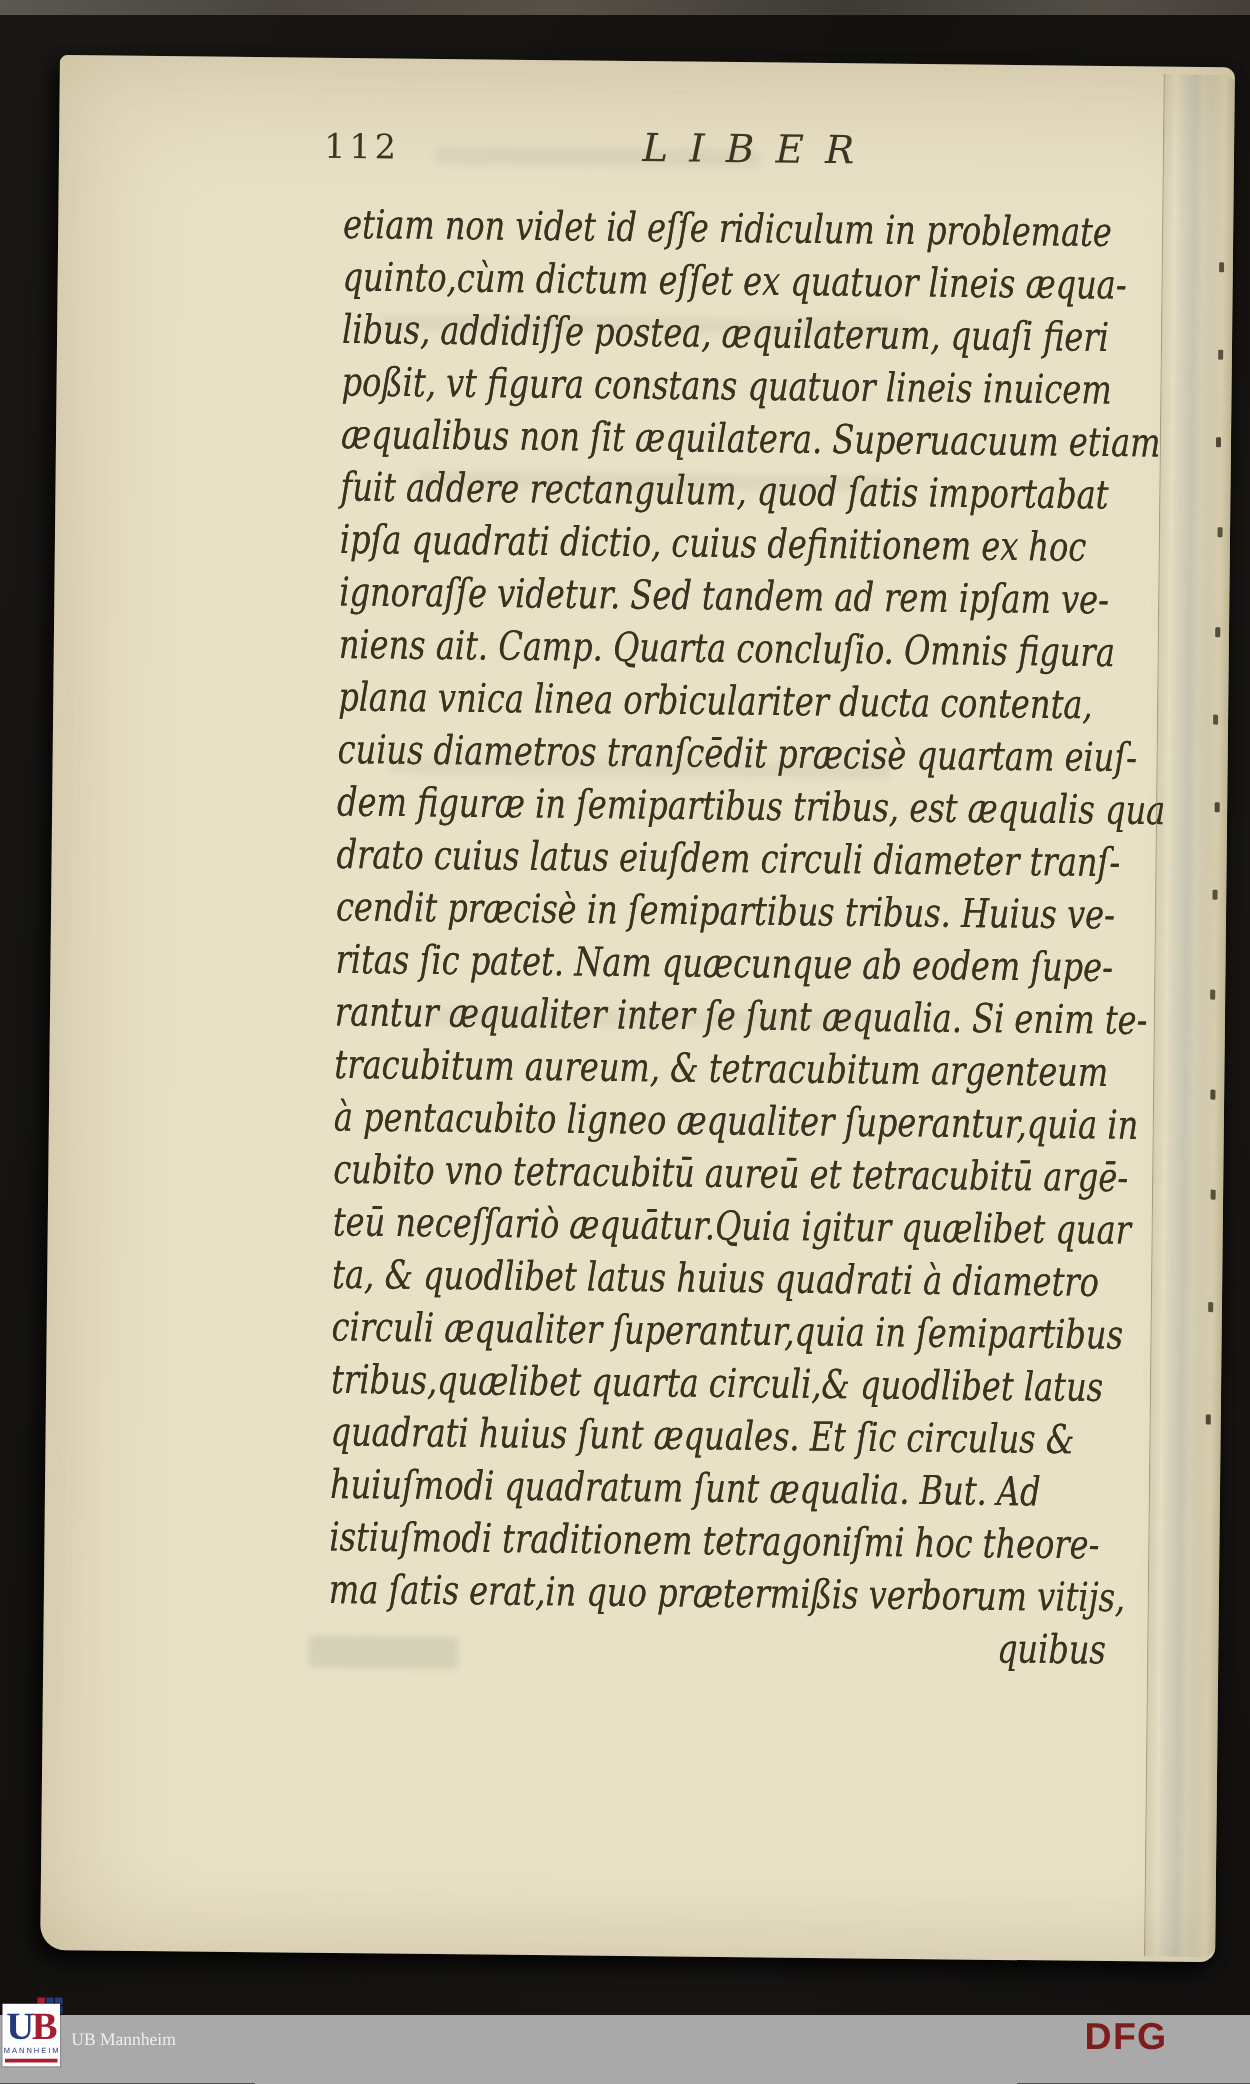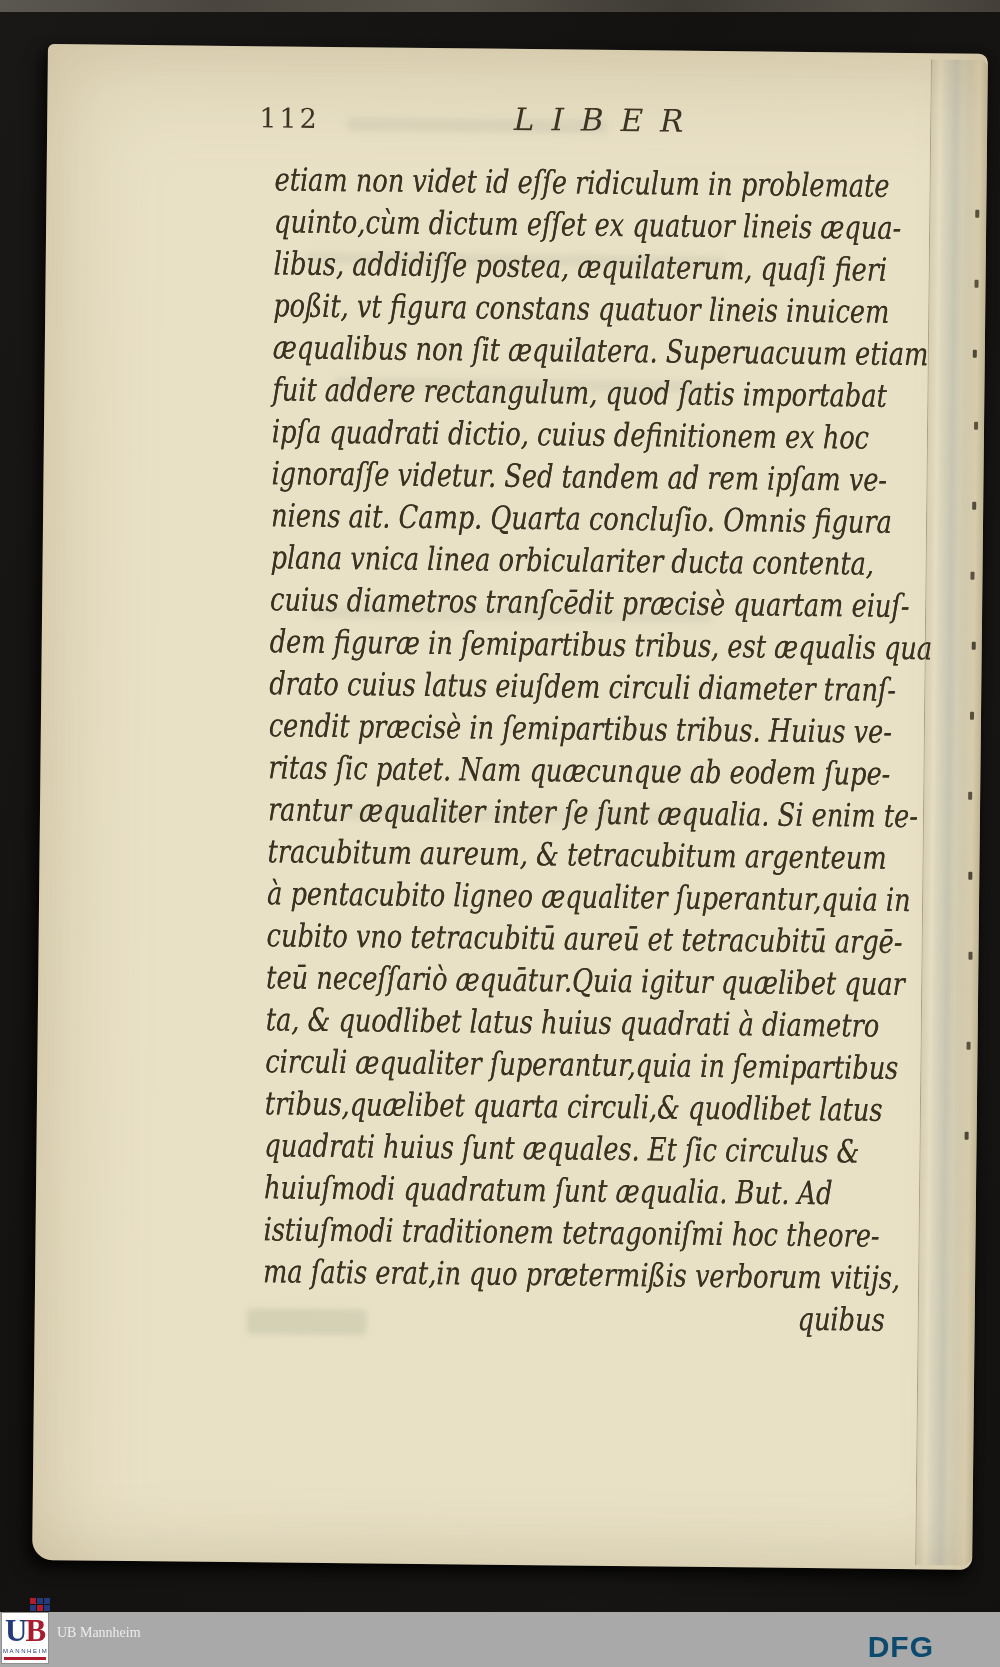--- a/index.html
+++ b/index.html
@@ -40,23 +40,23 @@
   .tl{white-space:nowrap;height:42px;line-height:42px;font-style:italic;font-size:32px;color:#3a3121;
       transform:scaleX(0.8);transform-origin:0 50%;text-shadow:0 0 0.5px rgba(58,49,33,0.8);}
   .catchword{height:42px;line-height:42px;font-style:italic;font-size:32px;color:#3a3121;
              text-align:right;transform:scaleX(0.8);transform-origin:100% 50%;
              text-shadow:0 0 0.5px rgba(58,49,33,0.8);}
 
   
   .footer{position:absolute;left:0;bottom:0;width:1000px;height:55px;background:#a9a9a9;}
   .footer-label{position:absolute;left:57px;top:13px;font-family:"Liberation Serif",serif;
                 font-size:14px;color:#ededed;}
-  .dfg{position:absolute;right:66px;top:18px;font-family:"Liberation Sans",sans-serif;
-       font-weight:900;font-size:30px;letter-spacing:1px;color:#0c4a6e;margin-left:16px;}
-  .ub-box{position:absolute;left:2px;bottom:4px;width:46px;height:50px;background:#ffffff;
+  .dfg{position:absolute;right:66px;top:1px;font-family:"Liberation Sans",sans-serif;
+       font-weight:900;font-size:30px;letter-spacing:1px;color:#7f1d1d;margin-left:16px;}
+  .ub-box{position:absolute;left:2px;bottom:14px;width:46px;height:50px;background:#ffffff;
           box-shadow:0 0 0 1px rgba(0,0,0,0.15);}
   .ub-letters{position:absolute;left:3px;top:1px;font-family:"Liberation Serif",serif;
               font-weight:bold;font-size:31px;letter-spacing:-2px;line-height:34px;}
   .ub-u{color:#233a7d;} .ub-b{color:#a81c30;}
   .ub-city{position:absolute;left:1px;right:1px;top:35px;text-align:center;
            font-family:"Liberation Sans",sans-serif;font-size:6px;letter-spacing:1.6px;color:#233a7d;}
   .ub-redline{position:absolute;left:2px;right:2px;bottom:3px;height:3px;background:#b01c2e;}
   .ub-grid{position:absolute;left:30px;top:1598px;display:grid;
            grid-template-columns:repeat(3,6px);grid-template-rows:repeat(3,6px);gap:1px;}
   .sq{width:6px;height:6px;}

